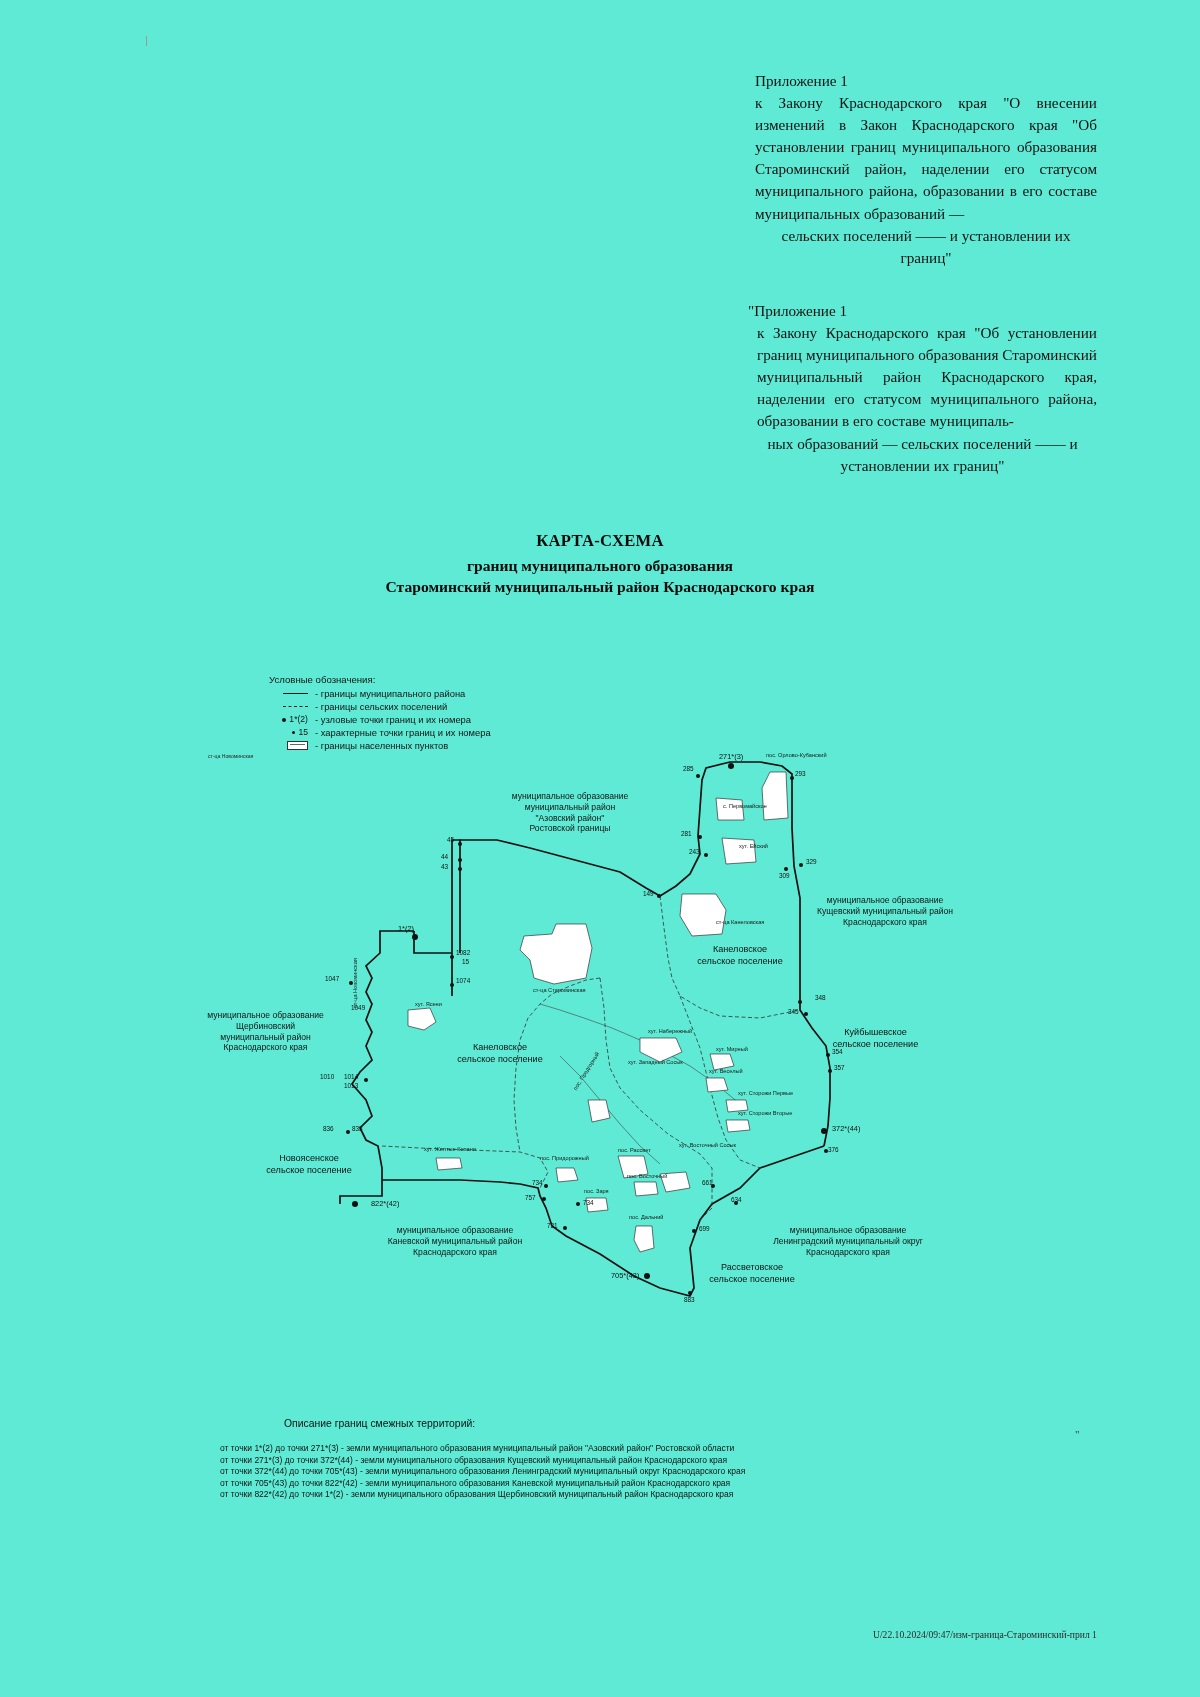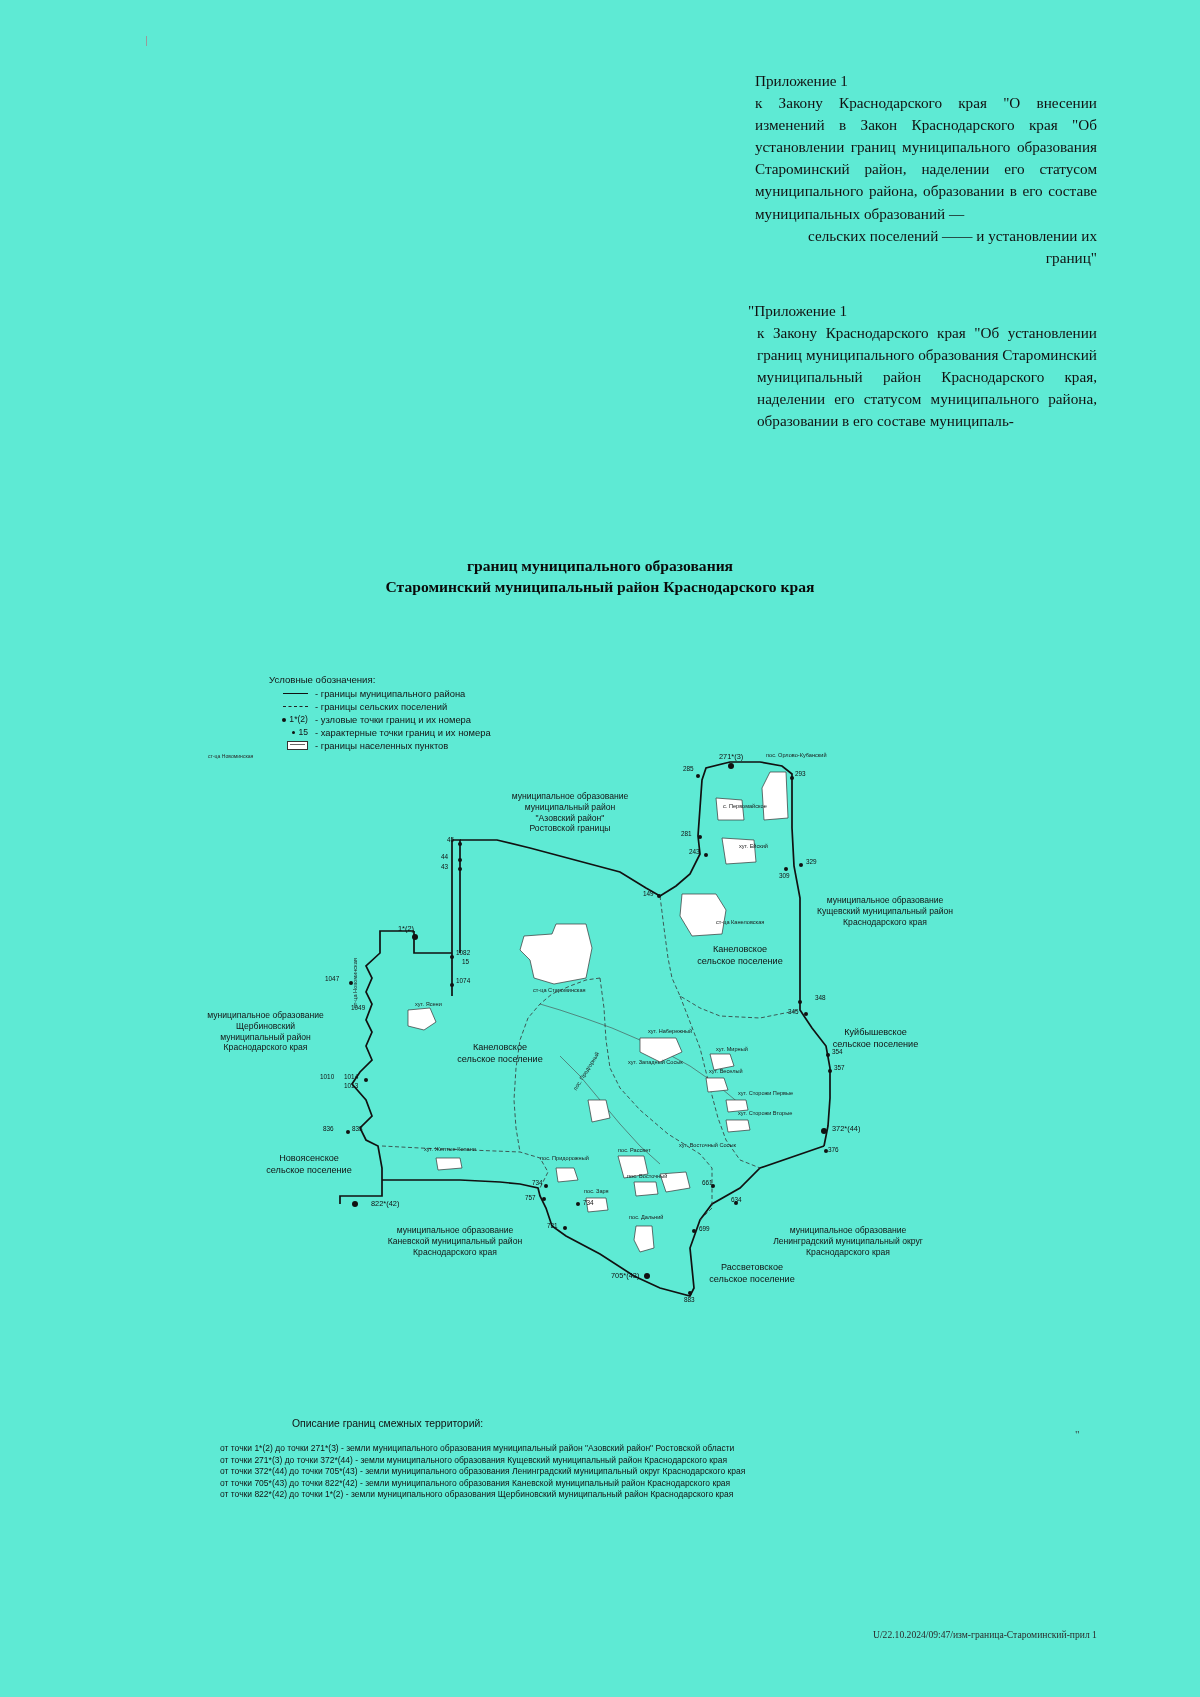--- a/index.html
+++ b/index.html
@@ -40,21 +40,21 @@
     display: block;
     text-align: left;
     text-indent: 0;
   }
   .note-block .body-text {
     display: block;
     text-align: justify;
   }
   .note-block .last-line {
     display: block;
-    text-align: right;
+    text-align: center;
     font-family: Liberation Serif, serif;
   }
   #note-1 { left: 755px; top: 70px; }
   #note-2 { left: 748px; top: 300px; width: 349px; }
   #note-2 .first-line { margin-left: 0; }
   #note-2 .body-text { margin-left: 9px; }
 
   
   .doc-title {
     position: absolute;
@@ -127,21 +127,20 @@
   }
 
   
   .desc-heading {
     position: absolute;
     left: 284px; top: 1418px;
     font-family: "Liberation Sans", sans-serif;
     font-size: 10.4px;
     color: #111;
     white-space: nowrap;
-    margin-left: 8px;
   }
   .desc-lines {
     position: absolute;
     left: 220px; top: 1443px;
     font-family: "Liberation Sans", sans-serif;
     font-size: 8.5px;
     line-height: 11.6px;
     color: #121212;
     white-space: nowrap;
   }
@@ -177,22 +176,24 @@
 
   <div class="note-block" id="note-1">
     <span class="first-line">Приложение 1</span>
     <span class="body-text">к Закону Краснодарского края "О внесении изменений в Закон Краснодарского края "Об установлении границ муниципального образования Староминский район, наделении его статусом муниципального района, образовании в его составе муниципальных образований —</span>
     <span class="last-line">сельских поселений —— и установлении их границ"</span>
   </div>
 
   <div class="note-block" id="note-2">
     <span class="first-line">"Приложение 1</span>
     <span class="body-text">к Закону Краснодарского края "Об установлении границ муниципального образования Староминский муниципальный район Краснодарского края, наделении его статусом муниципального района, образовании в его составе муниципаль-</span>
+    <span class="last-line">ных образований — сельских поселений —— и установлении их границ"</span>
   </div>
 
+  <div class="doc-title" id="title-main">КАРТА-СХЕМА</div>
   <div class="doc-title" id="title-sub-1">границ муниципального образования</div>
   <div class="doc-title" id="title-sub-2">Староминский муниципальный район Краснодарского края</div>
 
   <div class="legend">
     <div class="legend-title">Условные обозначения:</div>
 
     <div class="legend-row">
       <span class="legend-sym">
           <span class="sym-solid"></span>
         </span>

